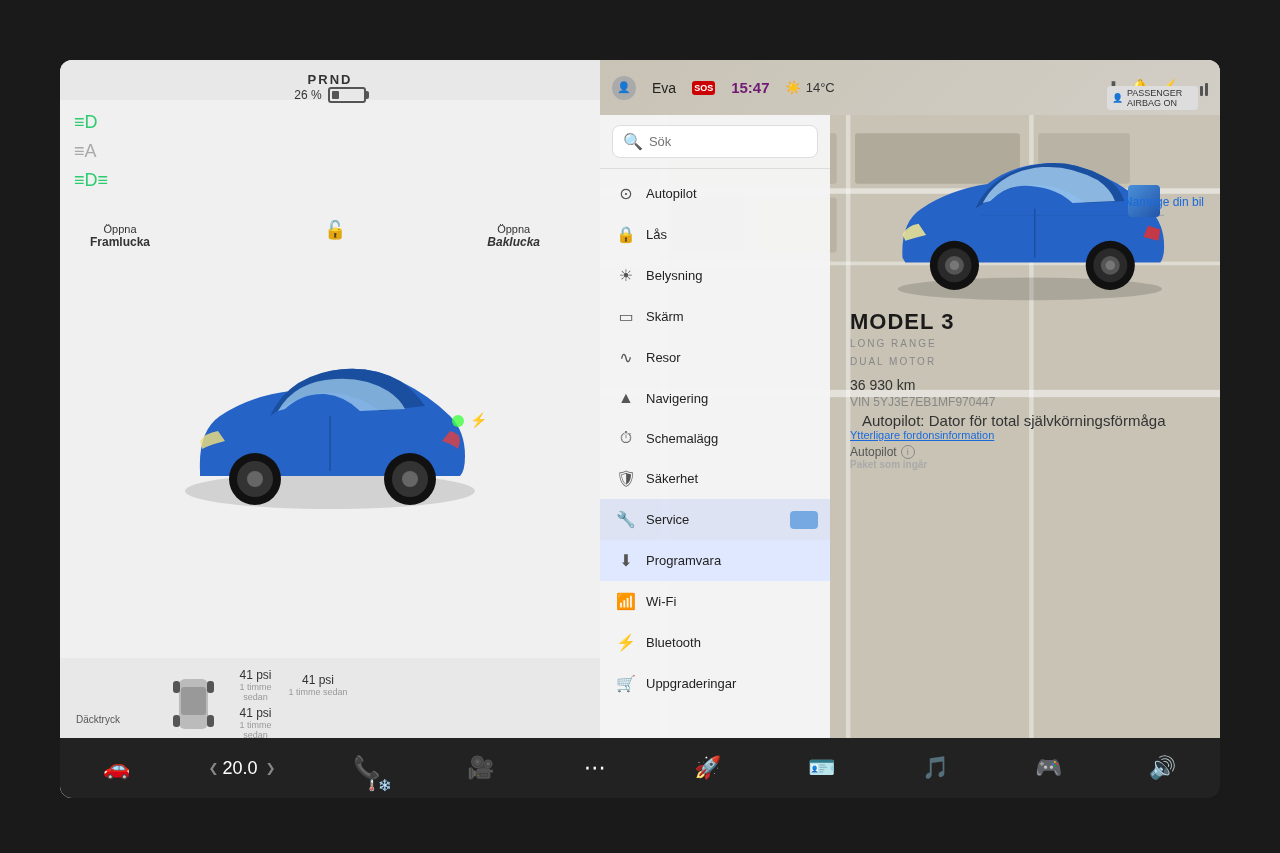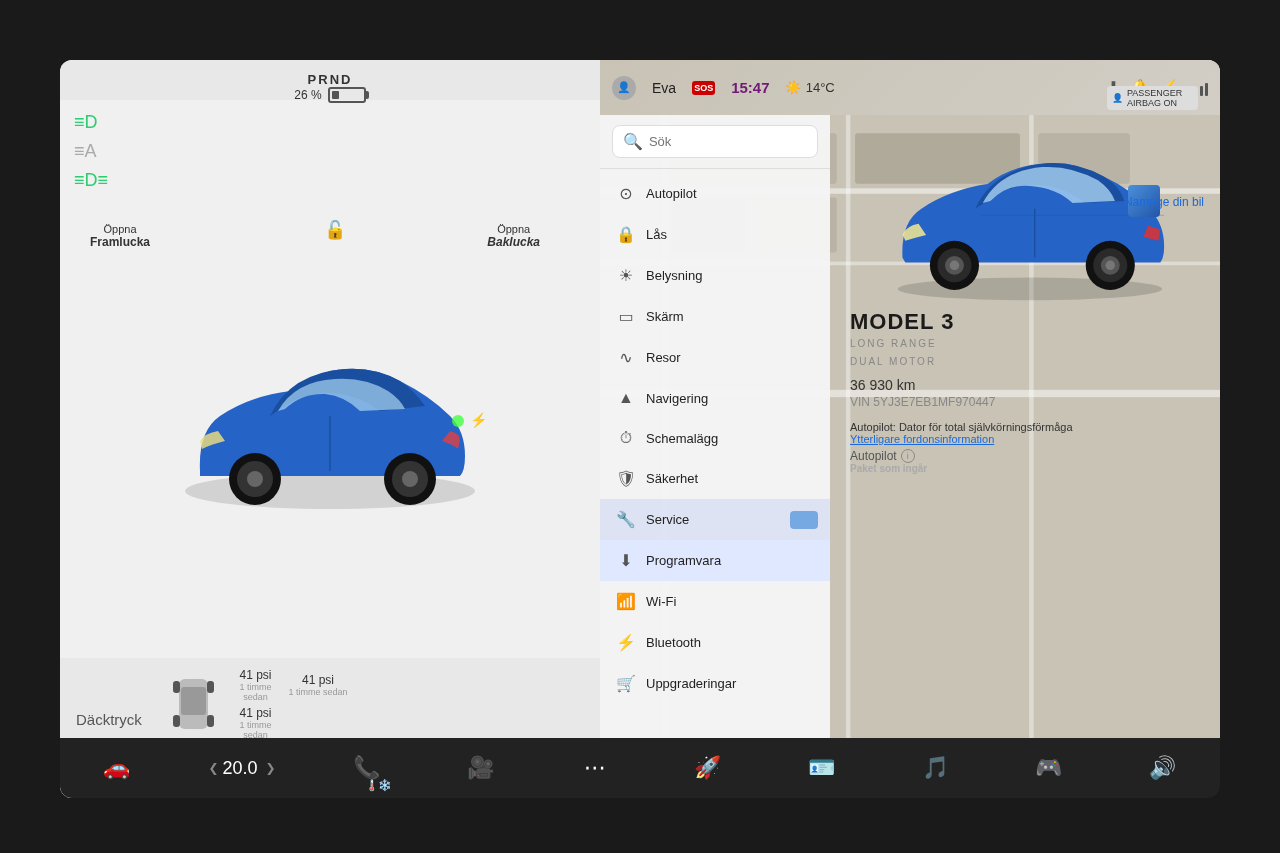--- a/index.html
+++ b/index.html
@@ -417,23 +417,24 @@
       margin-top: 6px;
     }
 
     .model-vin {
       font-size: 12px;
       color: #888;
       margin-top: 2px;
     }
 
     .model-autopilot {
-      font-size: 11px;
+      font-size: 15px;
       color: #333;
-      margin-top: 12px;
+      margin-top: 3px;
+      padding-left: 12px;
     }
 
     .model-link {
       font-size: 11px;
       color: #1a6adc;
       cursor: pointer;
       text-decoration: underline;
     }
 
     .autopilot-row {
@@ -565,21 +566,21 @@
           <line x1="170" y1="75" x2="170" y2="130" stroke="#1a4fa0" stroke-width="1.5"></line>
 
           <circle cx="298" cy="80" r="6" fill="#44ff44" opacity="0.8"></circle>
           <text x="310" y="84" font-size="14" fill="#888">⚡</text>
         </svg>
       </div>
     </div>
 
     <div class="tyre-section">
       <div style="grid-column:1; grid-row:1/3;">
-        <div style="font-size:15px; color:#555;">Däcktryck</div>
+        <div style="font-size:10px; color:#555;">Däcktryck</div>
       </div>
 
       <div style="display:grid; grid-template-columns: 70px 55px 70px; grid-template-rows: auto auto; gap:4px 0; grid-column:2/4; align-items:center;">
         <div style="text-align:center;">
           <div style="font-size:12px;color:#333;font-weight:500;">41 psi</div>
           <div style="font-size:9px;color:#999;">1 timme sedan</div>
         </div>
         <div style="display:flex;justify-content:center;align-items:center;grid-row:1/3;">
 
           <svg width="45" height="70" viewBox="0 0 45 70">

